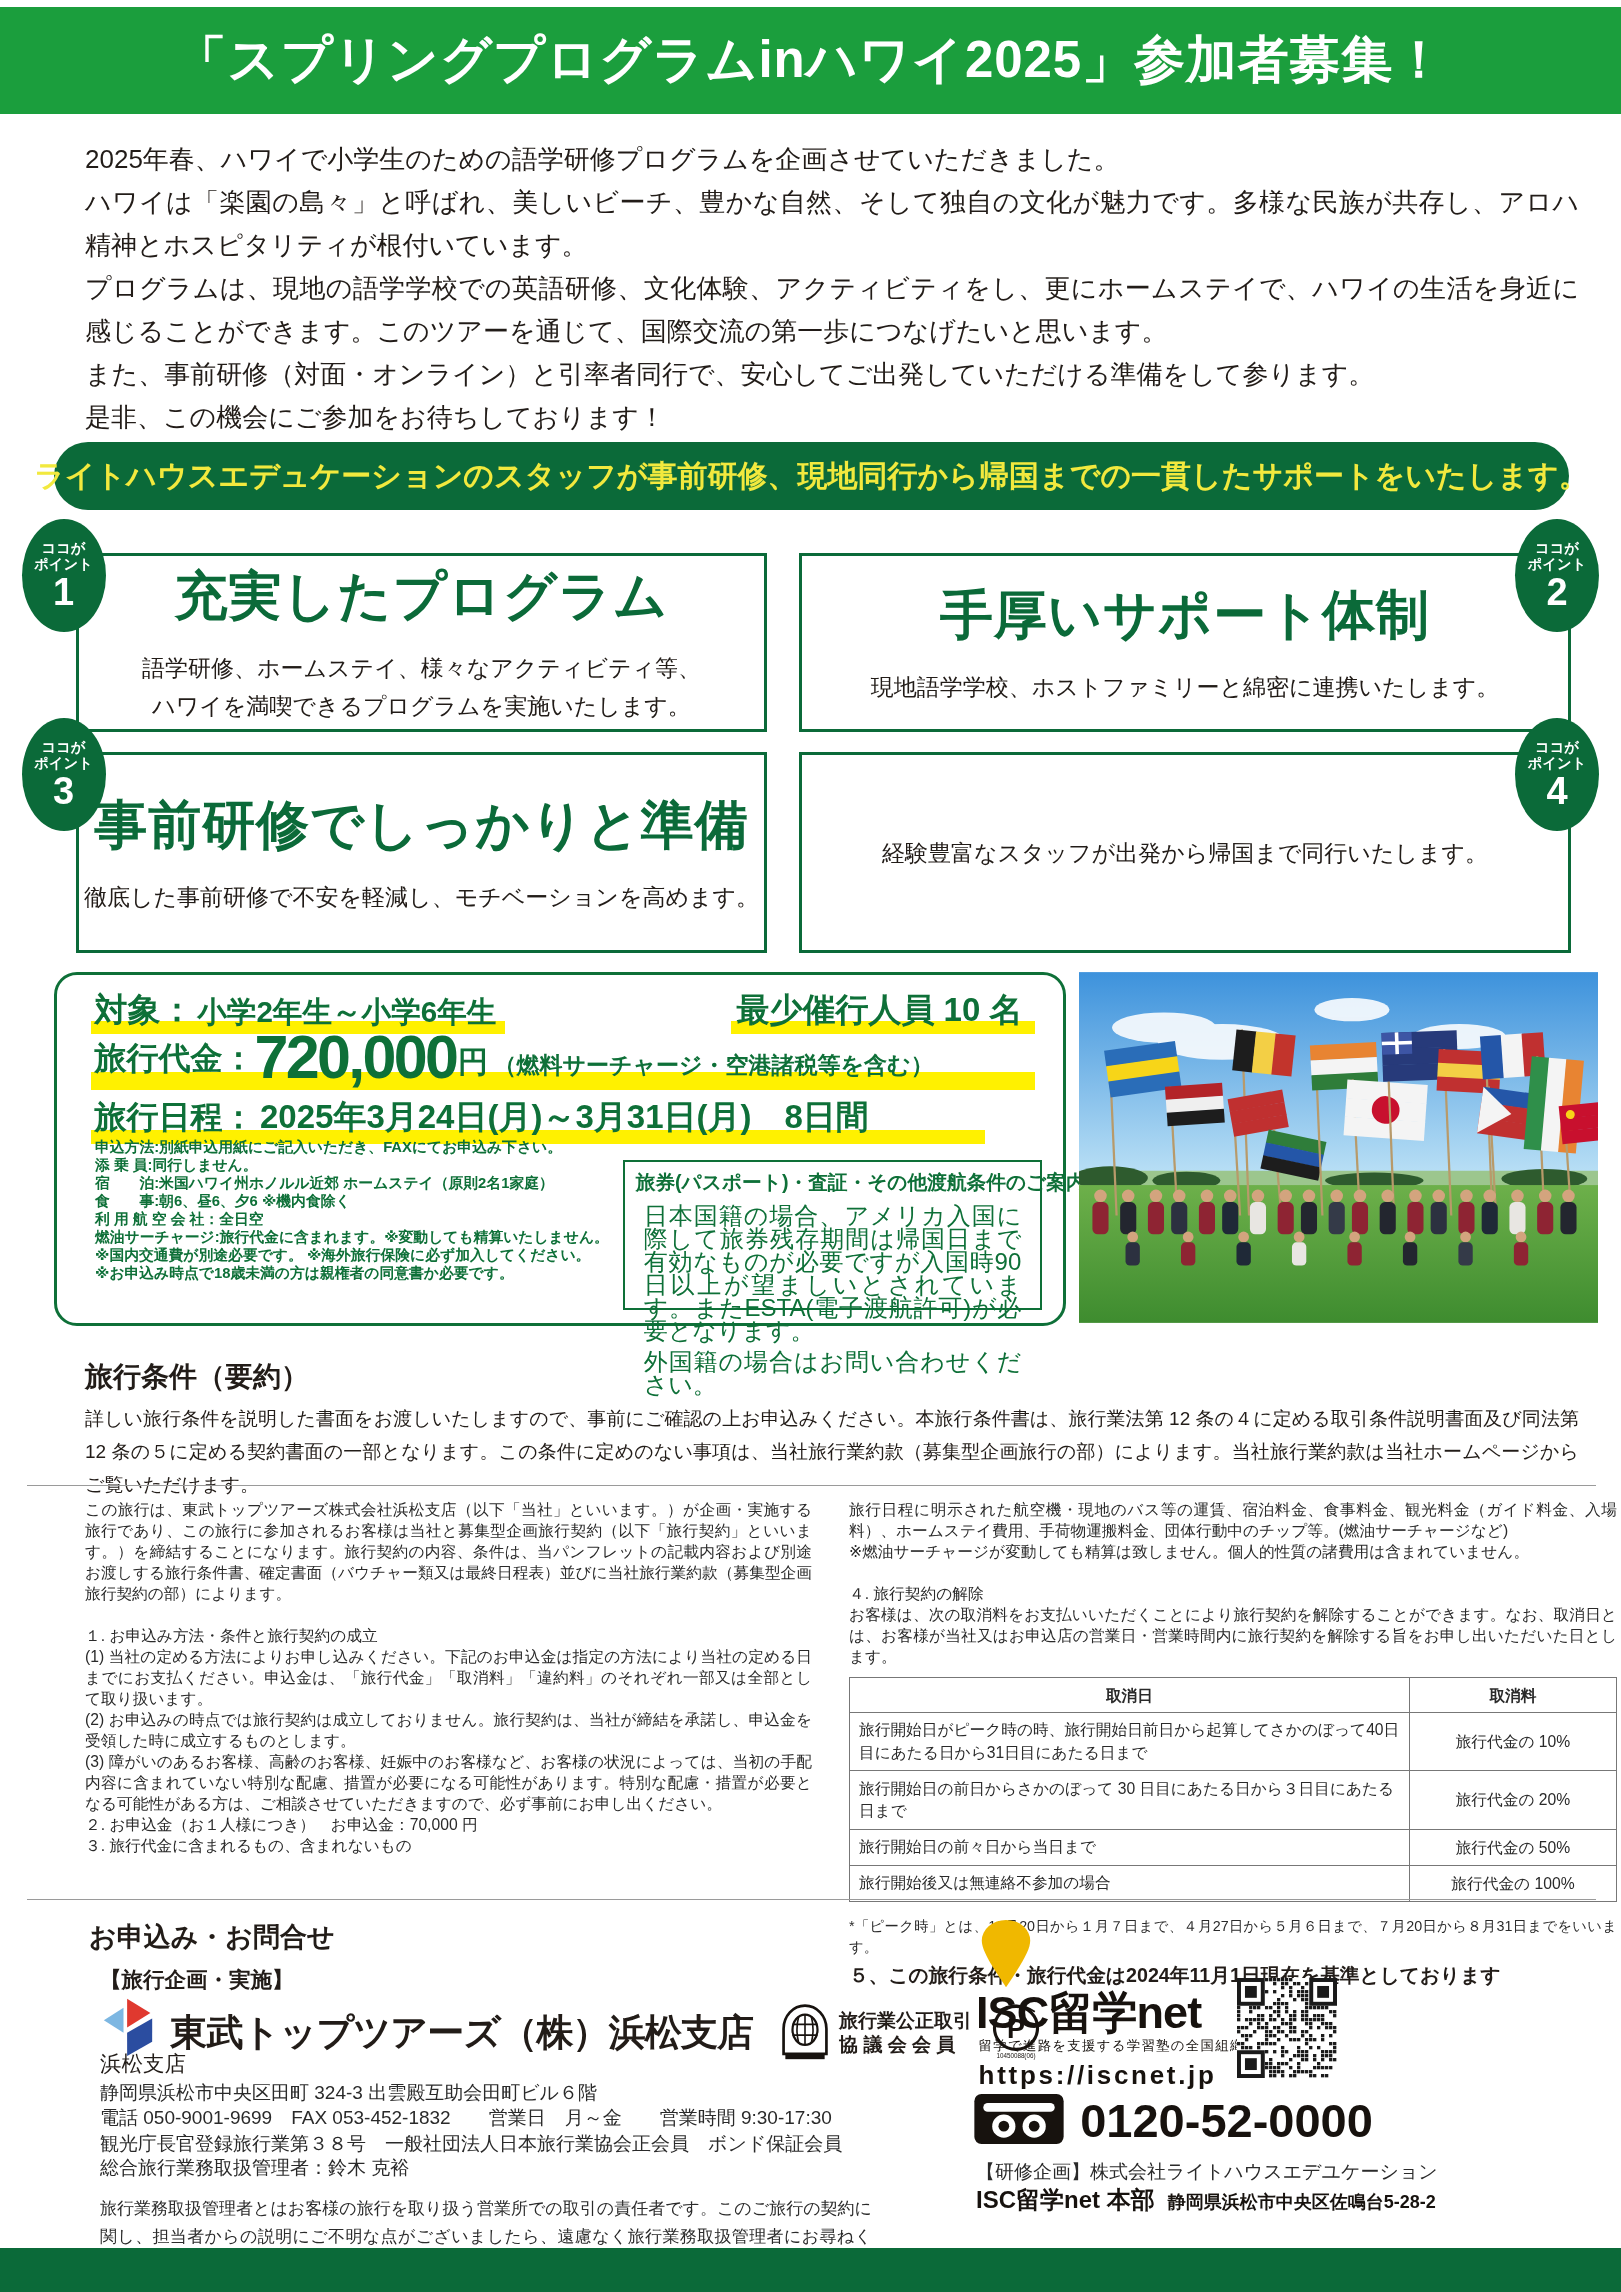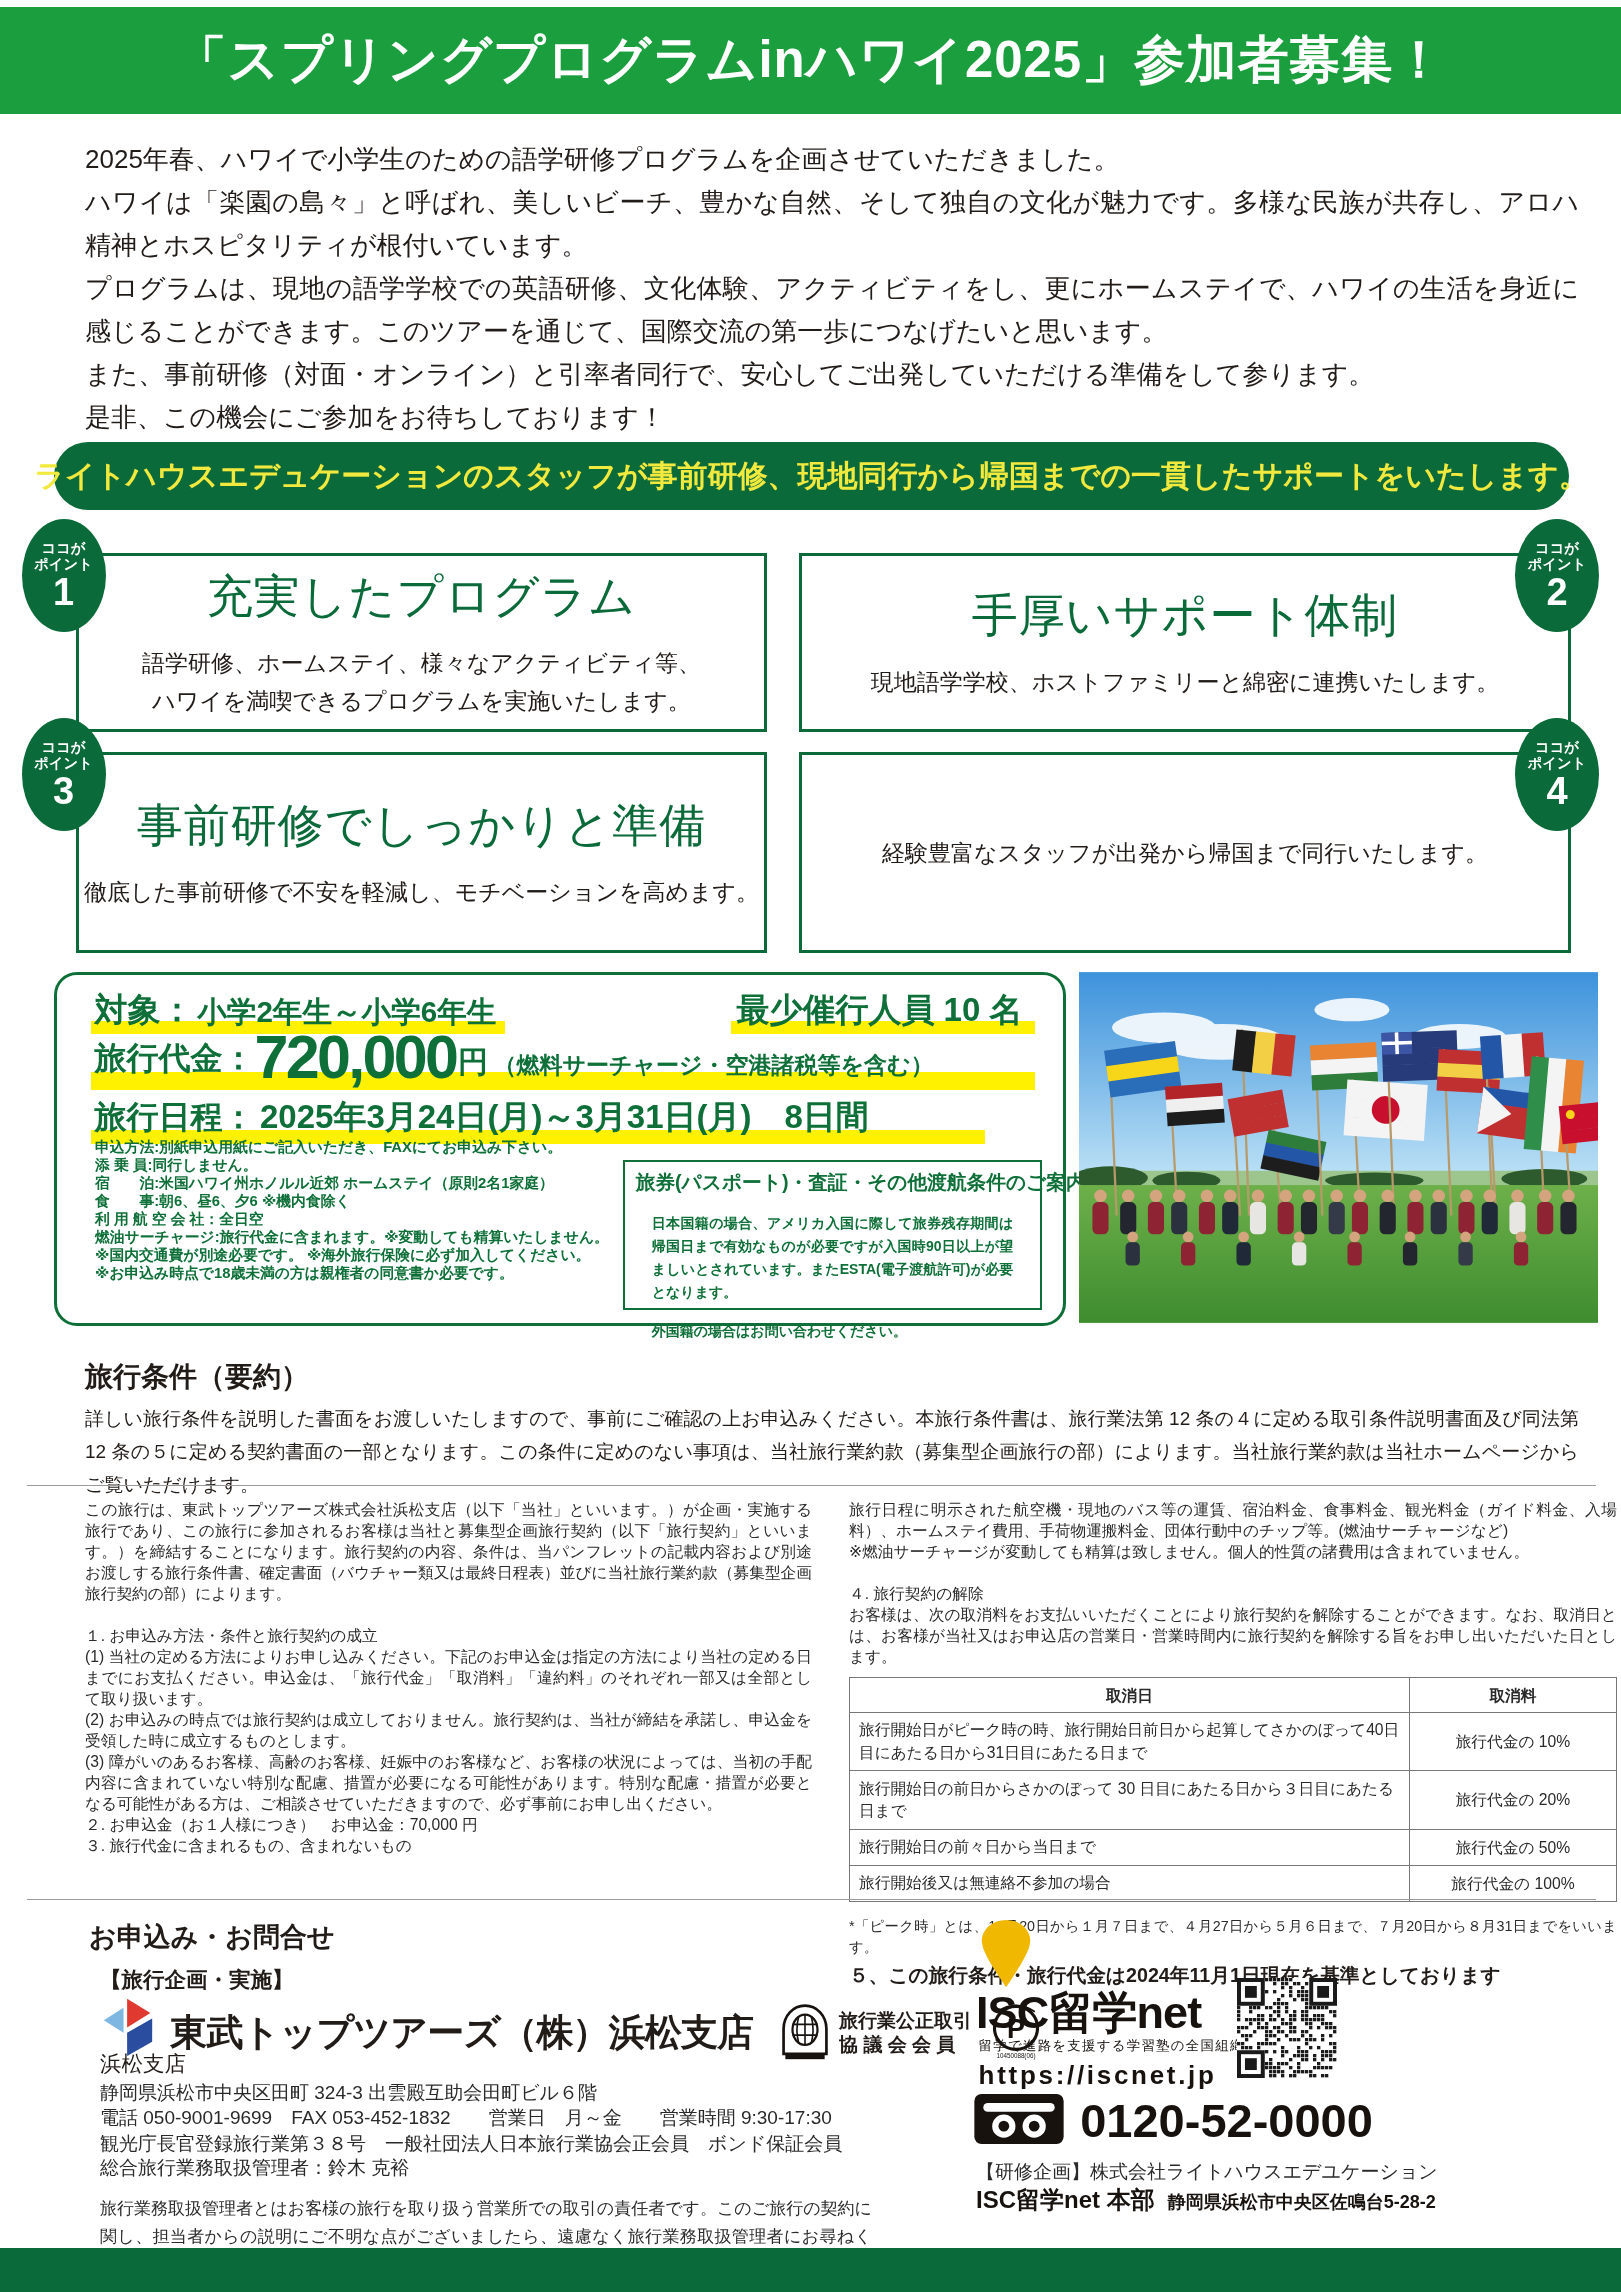--- a/index.html
+++ b/index.html
@@ -29,21 +29,21 @@
                 border-radius:39px;display:flex;align-items:center;justify-content:center;}
   .support-pill span{color:var(--pill-yellow);font-size:30px;font-weight:800;white-space:nowrap;}
 
   
   .point-box{position:absolute;border:3.6px solid var(--dark-green);background:#fff;box-sizing:border-box;
              display:flex;flex-direction:column;align-items:center;justify-content:center;text-align:center;}
   .pb1{left:76px;top:553px;width:691px;height:179px;}
   .pb2{left:799px;top:553px;width:772px;height:179px;}
   .pb3{left:76px;top:752px;width:691px;height:201px;}
   .pb4{left:799px;top:752px;width:772px;height:201px;}
-  .point-box h2{margin:0 0 16px;color:var(--dark-green);font-size:46px;font-weight:400;letter-spacing:0.9px;}
+  .point-box h2{margin:0 0 16px;color:var(--dark-green);font-size:53px;font-weight:700;letter-spacing:0.9px;}
   .point-box p{margin:0;font-size:23px;line-height:38px;color:var(--ink);}
 
   .pt-badge{position:absolute;width:84px;height:113px;background:var(--dark-green);border-radius:50%;
             color:#fff;display:flex;flex-direction:column;align-items:center;justify-content:center;
             line-height:1.12;z-index:3;}
   .pt-badge span{font-size:14.3px;font-weight:700;}
   .pt-badge strong{font-size:38px;font-weight:800;line-height:1;margin-top:1.8px;}
   .b1{left:21.5px;top:519px;} .b2{left:1515px;top:519px;}
   .b3{left:21.5px;top:718px;} .b4{left:1515px;top:718px;}
 
@@ -63,21 +63,21 @@
   .offer-line2 .pnote{font-size:23px;font-weight:800;color:var(--offer-green);padding-bottom:7.2px;white-space:nowrap;}
   .offer-line3{position:absolute;left:34px;top:120px;}
   .offer-line3 .sch{display:inline-flex;align-items:flex-end;padding:0 116px 3.6px 3.6px;}
   .offer-line3 b{font-size:32px;font-weight:900;color:var(--offer-green);}
   .offer-line3 .sval{font-size:33px;font-weight:800;color:var(--offer-green);margin-left:5.4px;white-space:nowrap;}
   .offer-details{position:absolute;left:38px;top:163px;margin:0;padding:0;list-style:none;width:896px;}
   .offer-details li{font-size:14.8px;line-height:18px;font-weight:700;color:var(--offer-green);white-space:nowrap;}
   .passport-box{position:absolute;left:566px;top:185px;width:419px;height:150px;border:2.7px solid var(--offer-green);
                 box-sizing:border-box;padding:7.2px 10.7px;background:#fff;color:var(--offer-green);}
   .passport-box h3{margin:0 0 3.6px;font-size:19.7px;font-weight:900;white-space:nowrap;}
-  .passport-box p{margin:16px;font-size:14px;line-height:23px;font-weight:700;text-align:justify;}
+  .passport-box p{margin:8px;font-size:24px;line-height:23px;font-weight:400;text-align:justify;}
 
   
   .photo{position:absolute;left:1079px;top:972px;width:519px;height:351px;margin:0;}
   .photo svg{display:block;}
 
   
   .cond-title{position:absolute;left:85px;top:1358px;margin:0;font-size:28px;font-weight:900;color:var(--ink);}
   .cond-intro{position:absolute;left:85px;top:1402px;width:1494px;margin:0;font-size:19px;line-height:33px;text-align:justify;}
   .divider{position:absolute;left:27px;width:1569px;border:none;border-top:1.8px solid #9a9a9a;margin:0;}
   .d1{top:1485px;} .d2{top:1899px;}

